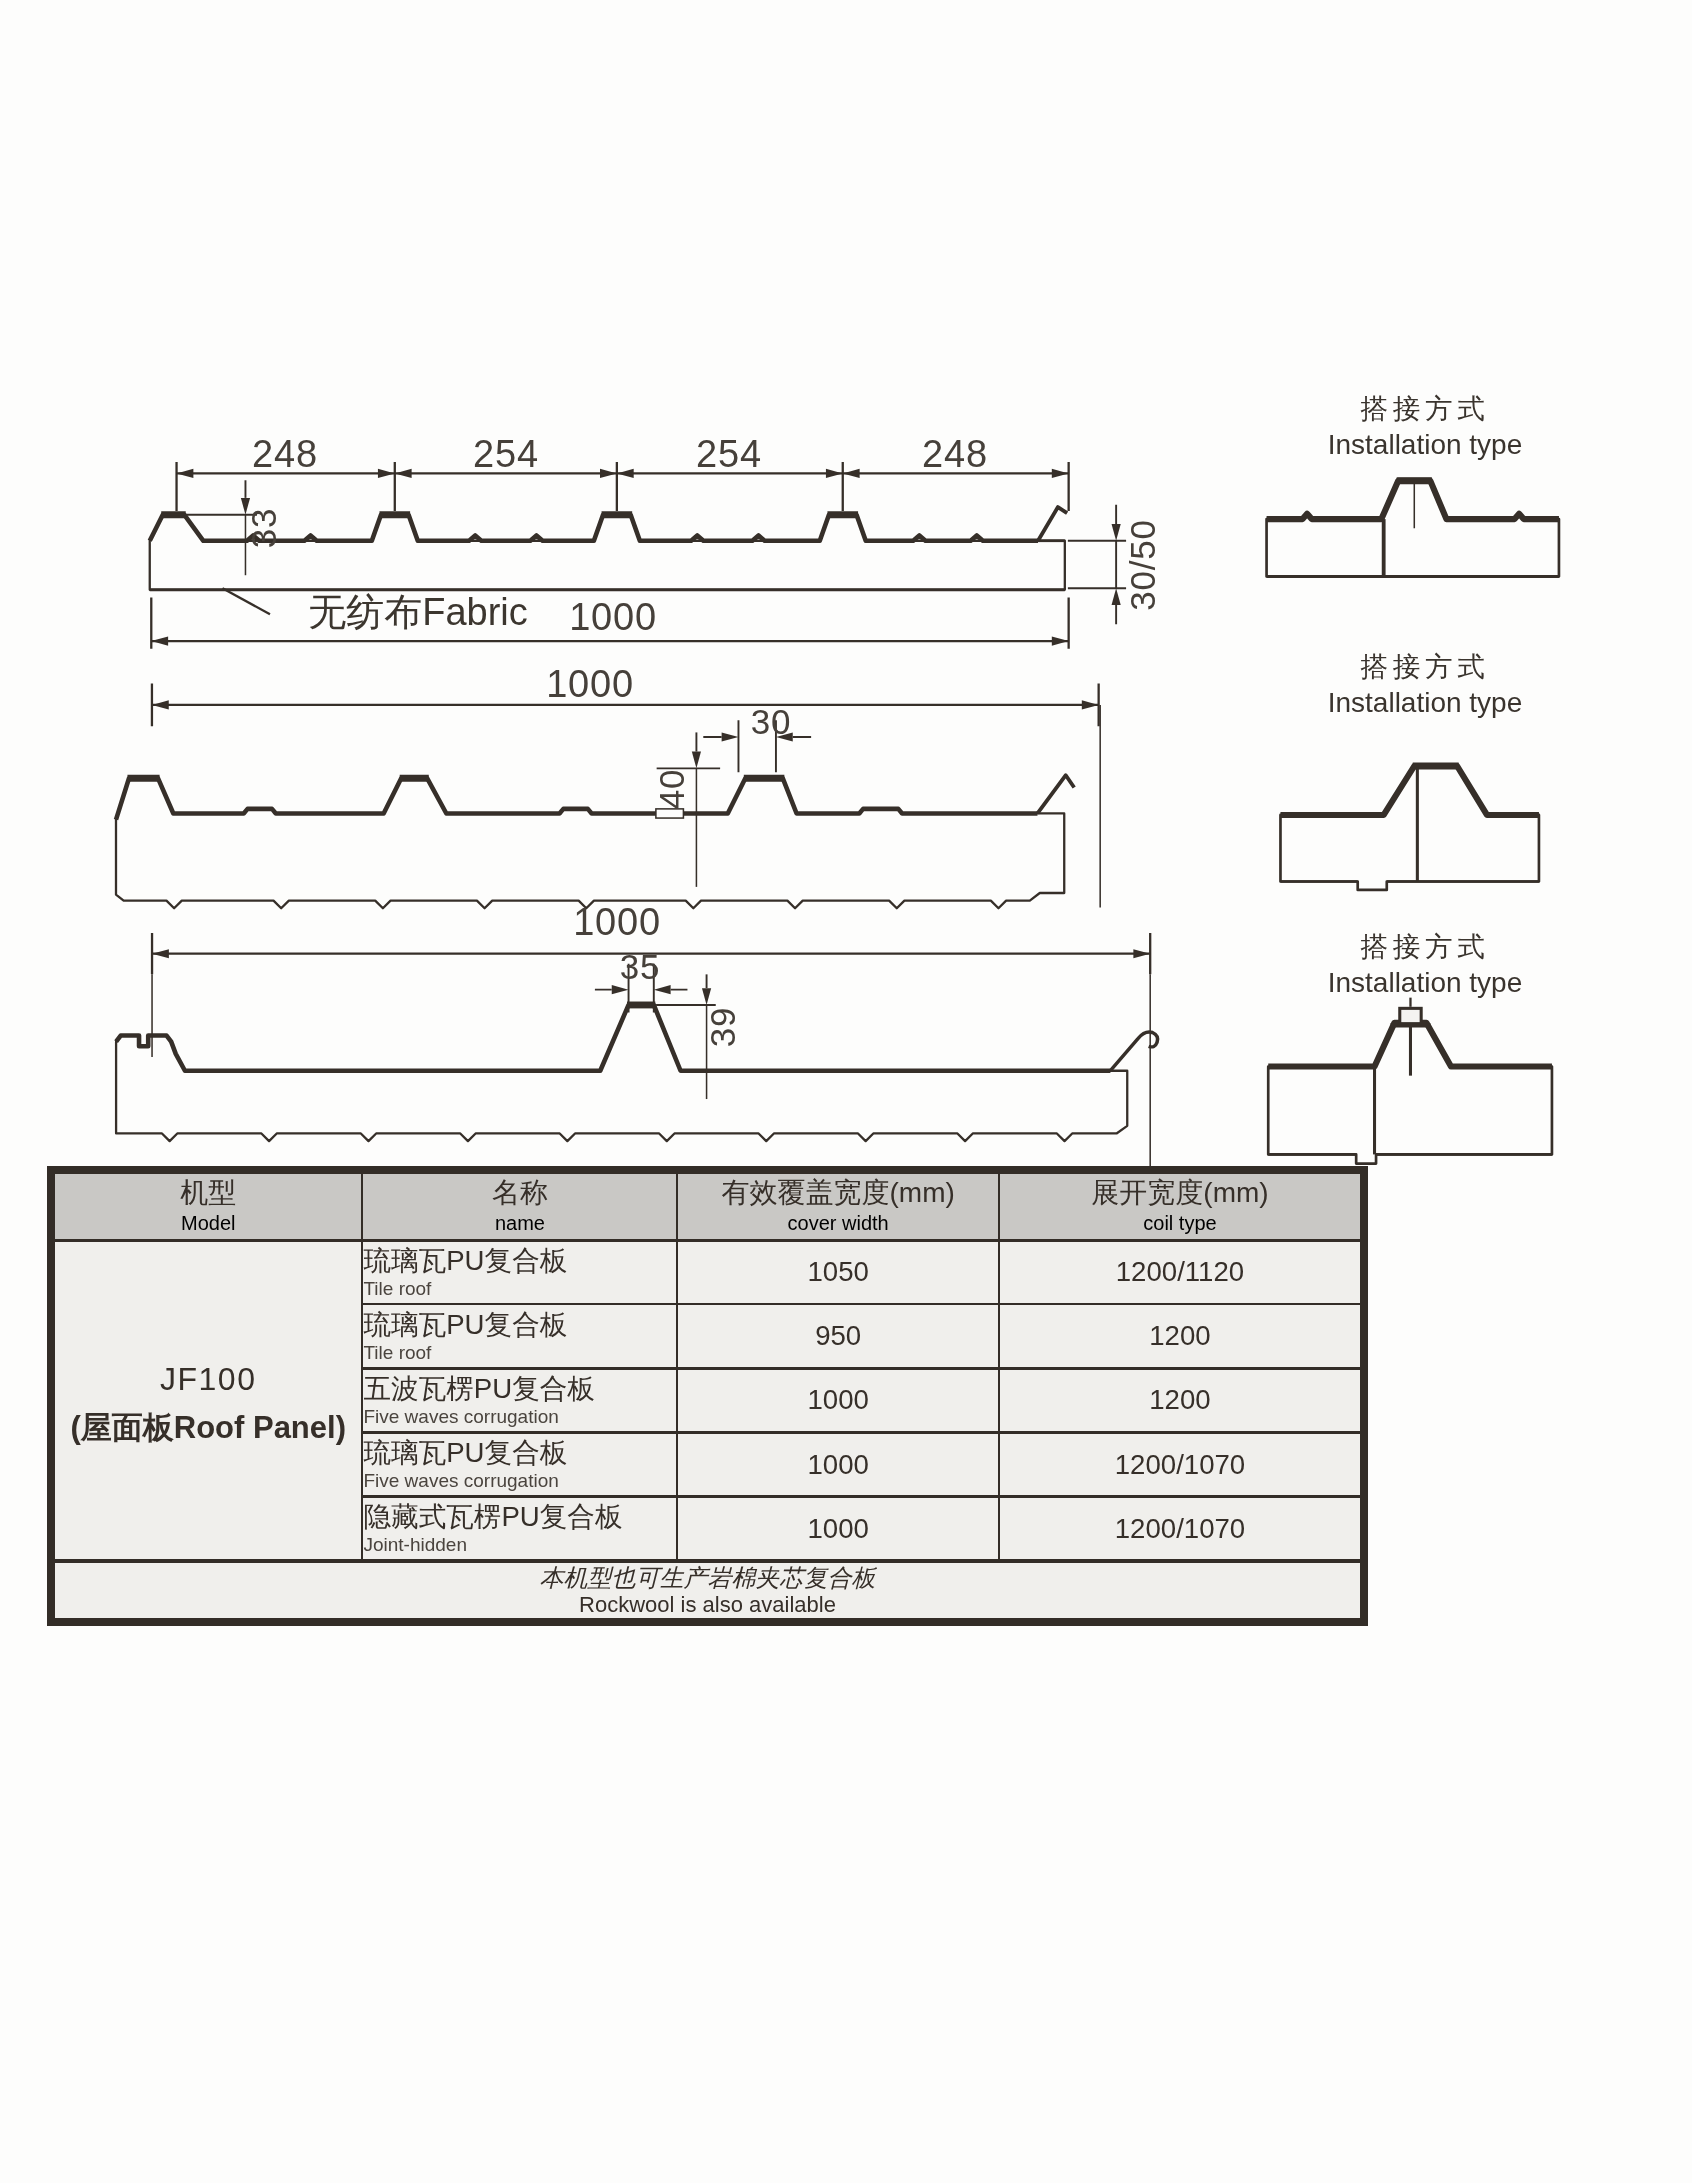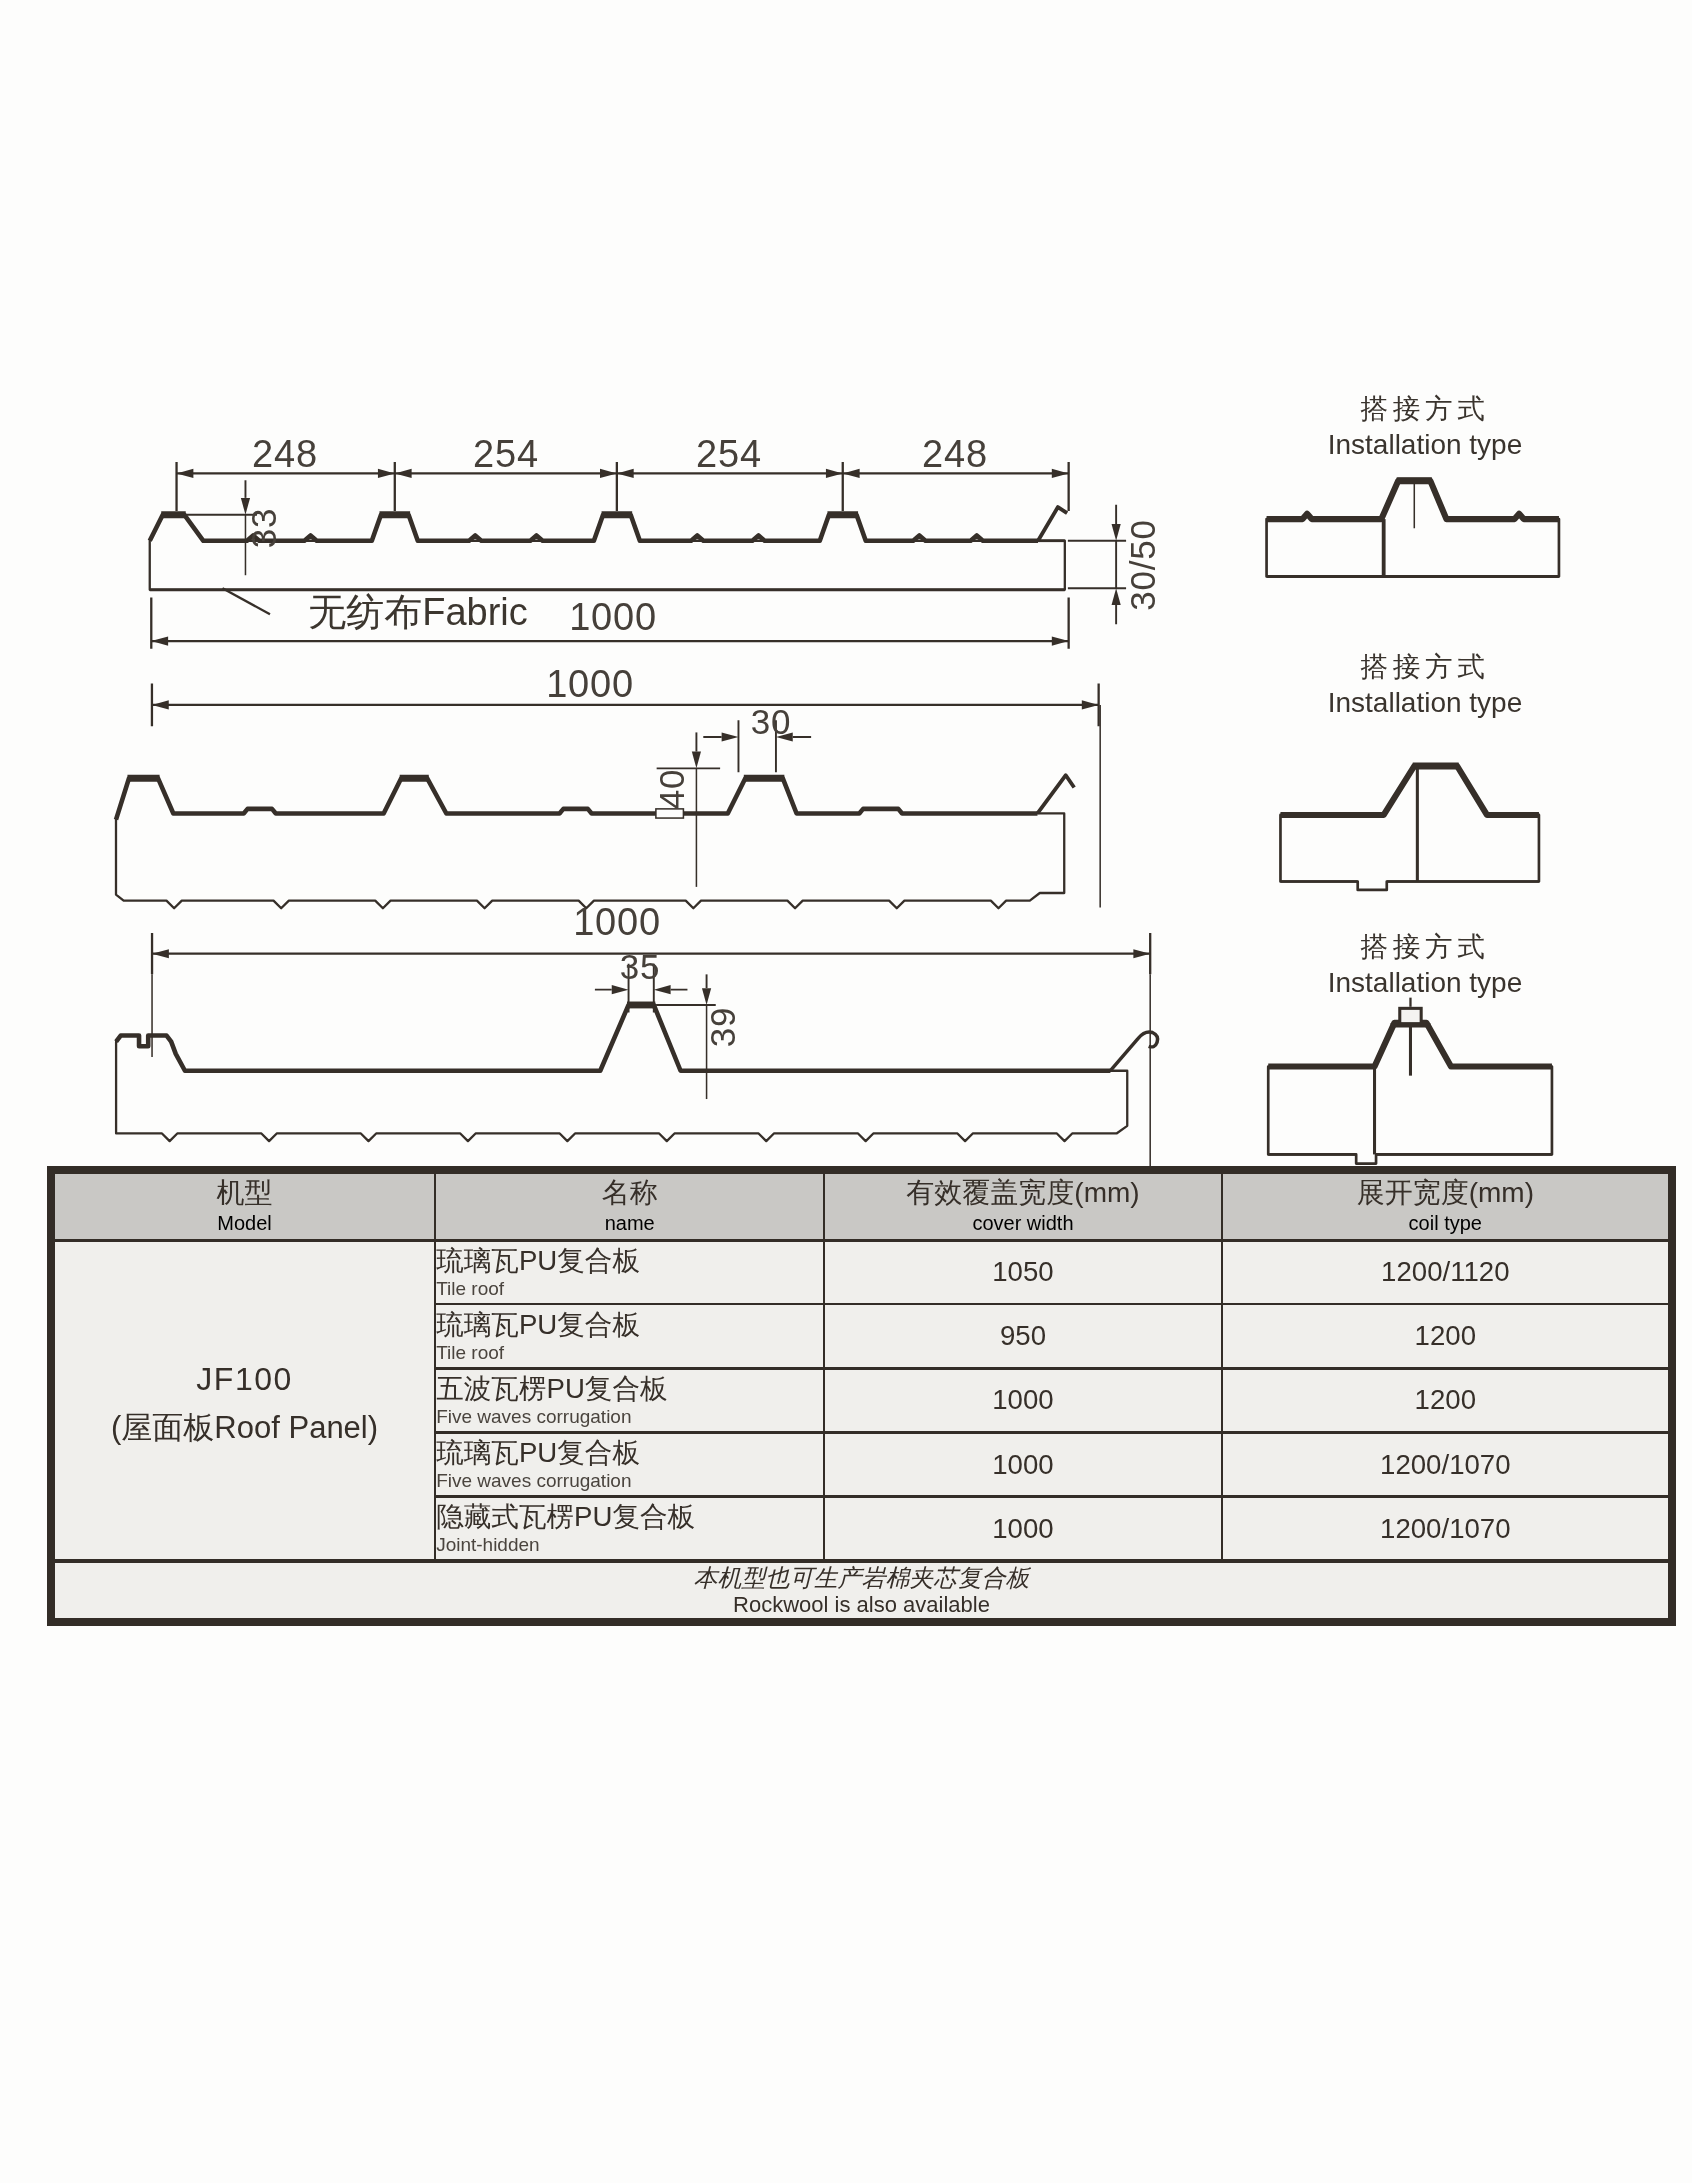--- a/index.html
+++ b/index.html
@@ -9,30 +9,30 @@
   svg path{stroke:#362f29;fill:none;}
   svg polygon{fill:#362f29;stroke:none;}
   .dim{position:absolute;font-size:38px;color:#46403a;white-space:nowrap;transform:translate(-50%,-50%);letter-spacing:0.8px;}
   .dim.small{font-size:35px;}
   .dim.rot{transform:translate(-50%,-50%) rotate(-90deg);}
   .fabric{position:absolute;font-size:38px;color:#3c362f;white-space:nowrap;transform:translate(-50%,-50%);}
   .inst-title{position:absolute;left:1226px;width:398px;text-align:center;color:#3a342e;}
   .inst-title .zh{font-size:27.6px;letter-spacing:4.6px;line-height:34px;}
   .inst-title .en{font-size:28px;line-height:37px;}
   
-  .tablewrap{position:absolute;left:47px;top:1166px;width:1629px;height:460px;border:6.9px solid #332d27;background:#f0efec;box-sizing:border-box;}
+  .tablewrap{position:absolute;left:47px;top:1166px;width:1321px;height:460px;border:6.9px solid #332d27;background:#f0efec;box-sizing:border-box;}
   table.spec{width:100%;height:100%;border-collapse:collapse;table-layout:fixed;}
   table.spec th,table.spec td{border:2.3px solid #332d27;padding:0;vertical-align:middle;}
   tr.hdr{background:#c9c8c5;height:67px;}
   tr.hdr th{border-bottom:3.1px solid #332d27;font-weight:normal;}
   .hzh{font-size:28px;line-height:34px;}
   .hen{font-size:20px;line-height:27.6px;color:#000000;}
   td.model{text-align:center;}
   .mcode{font-size:32px;letter-spacing:1.5px;line-height:54px;}
-  .msub{font-size:31px;line-height:43px;}
+  .msub{font-size:31px;line-height:43px;font-weight:bold;}
   td.name{padding-left:20px;}
   .nzh{font-size:27.6px;line-height:32px;}
   .nen{font-size:19px;line-height:23px;color:#4a443e;}
   td.val{text-align:center;font-size:27.6px;border-radius:26px;}
   tr.r{height:64px;}
   tr.heavy td{border-top:3.8px solid #332d27;}
   tr.note td{border-top:4.6px solid #332d27;text-align:center;height:55px;}
   .tzh{font-size:24px;line-height:29px;font-style:italic;}
   .ten{font-size:22px;line-height:26px;}
 </style>

